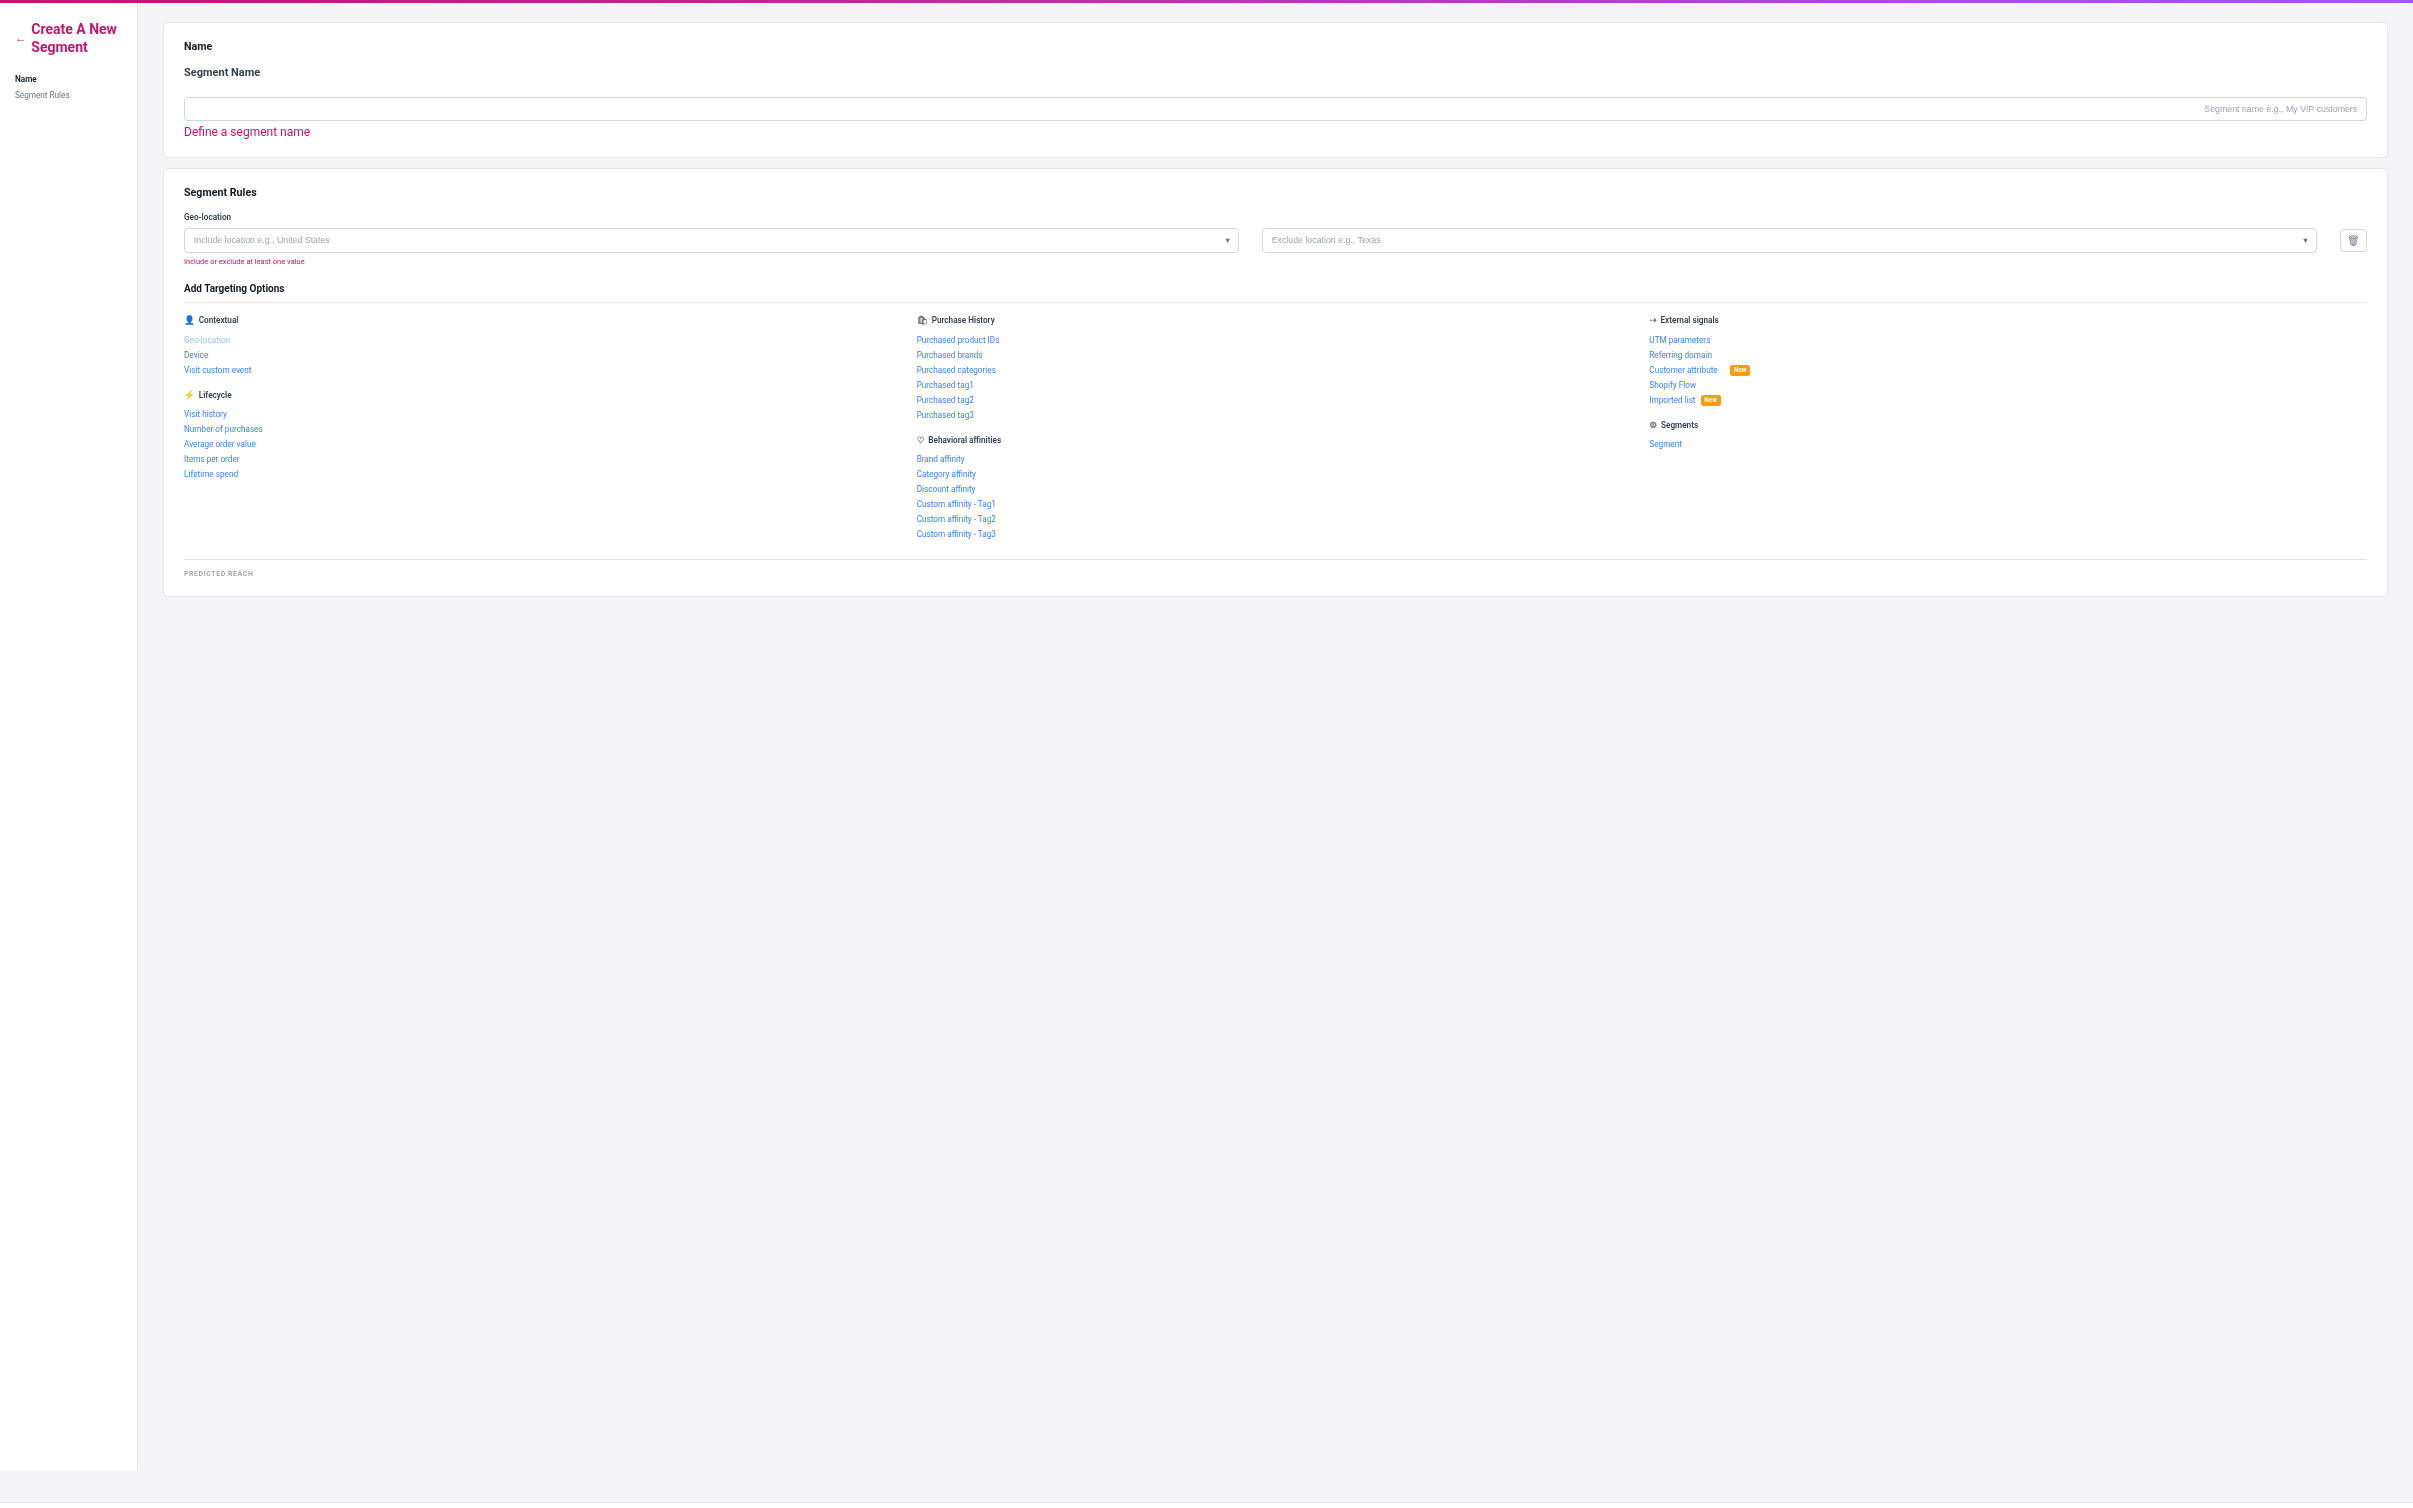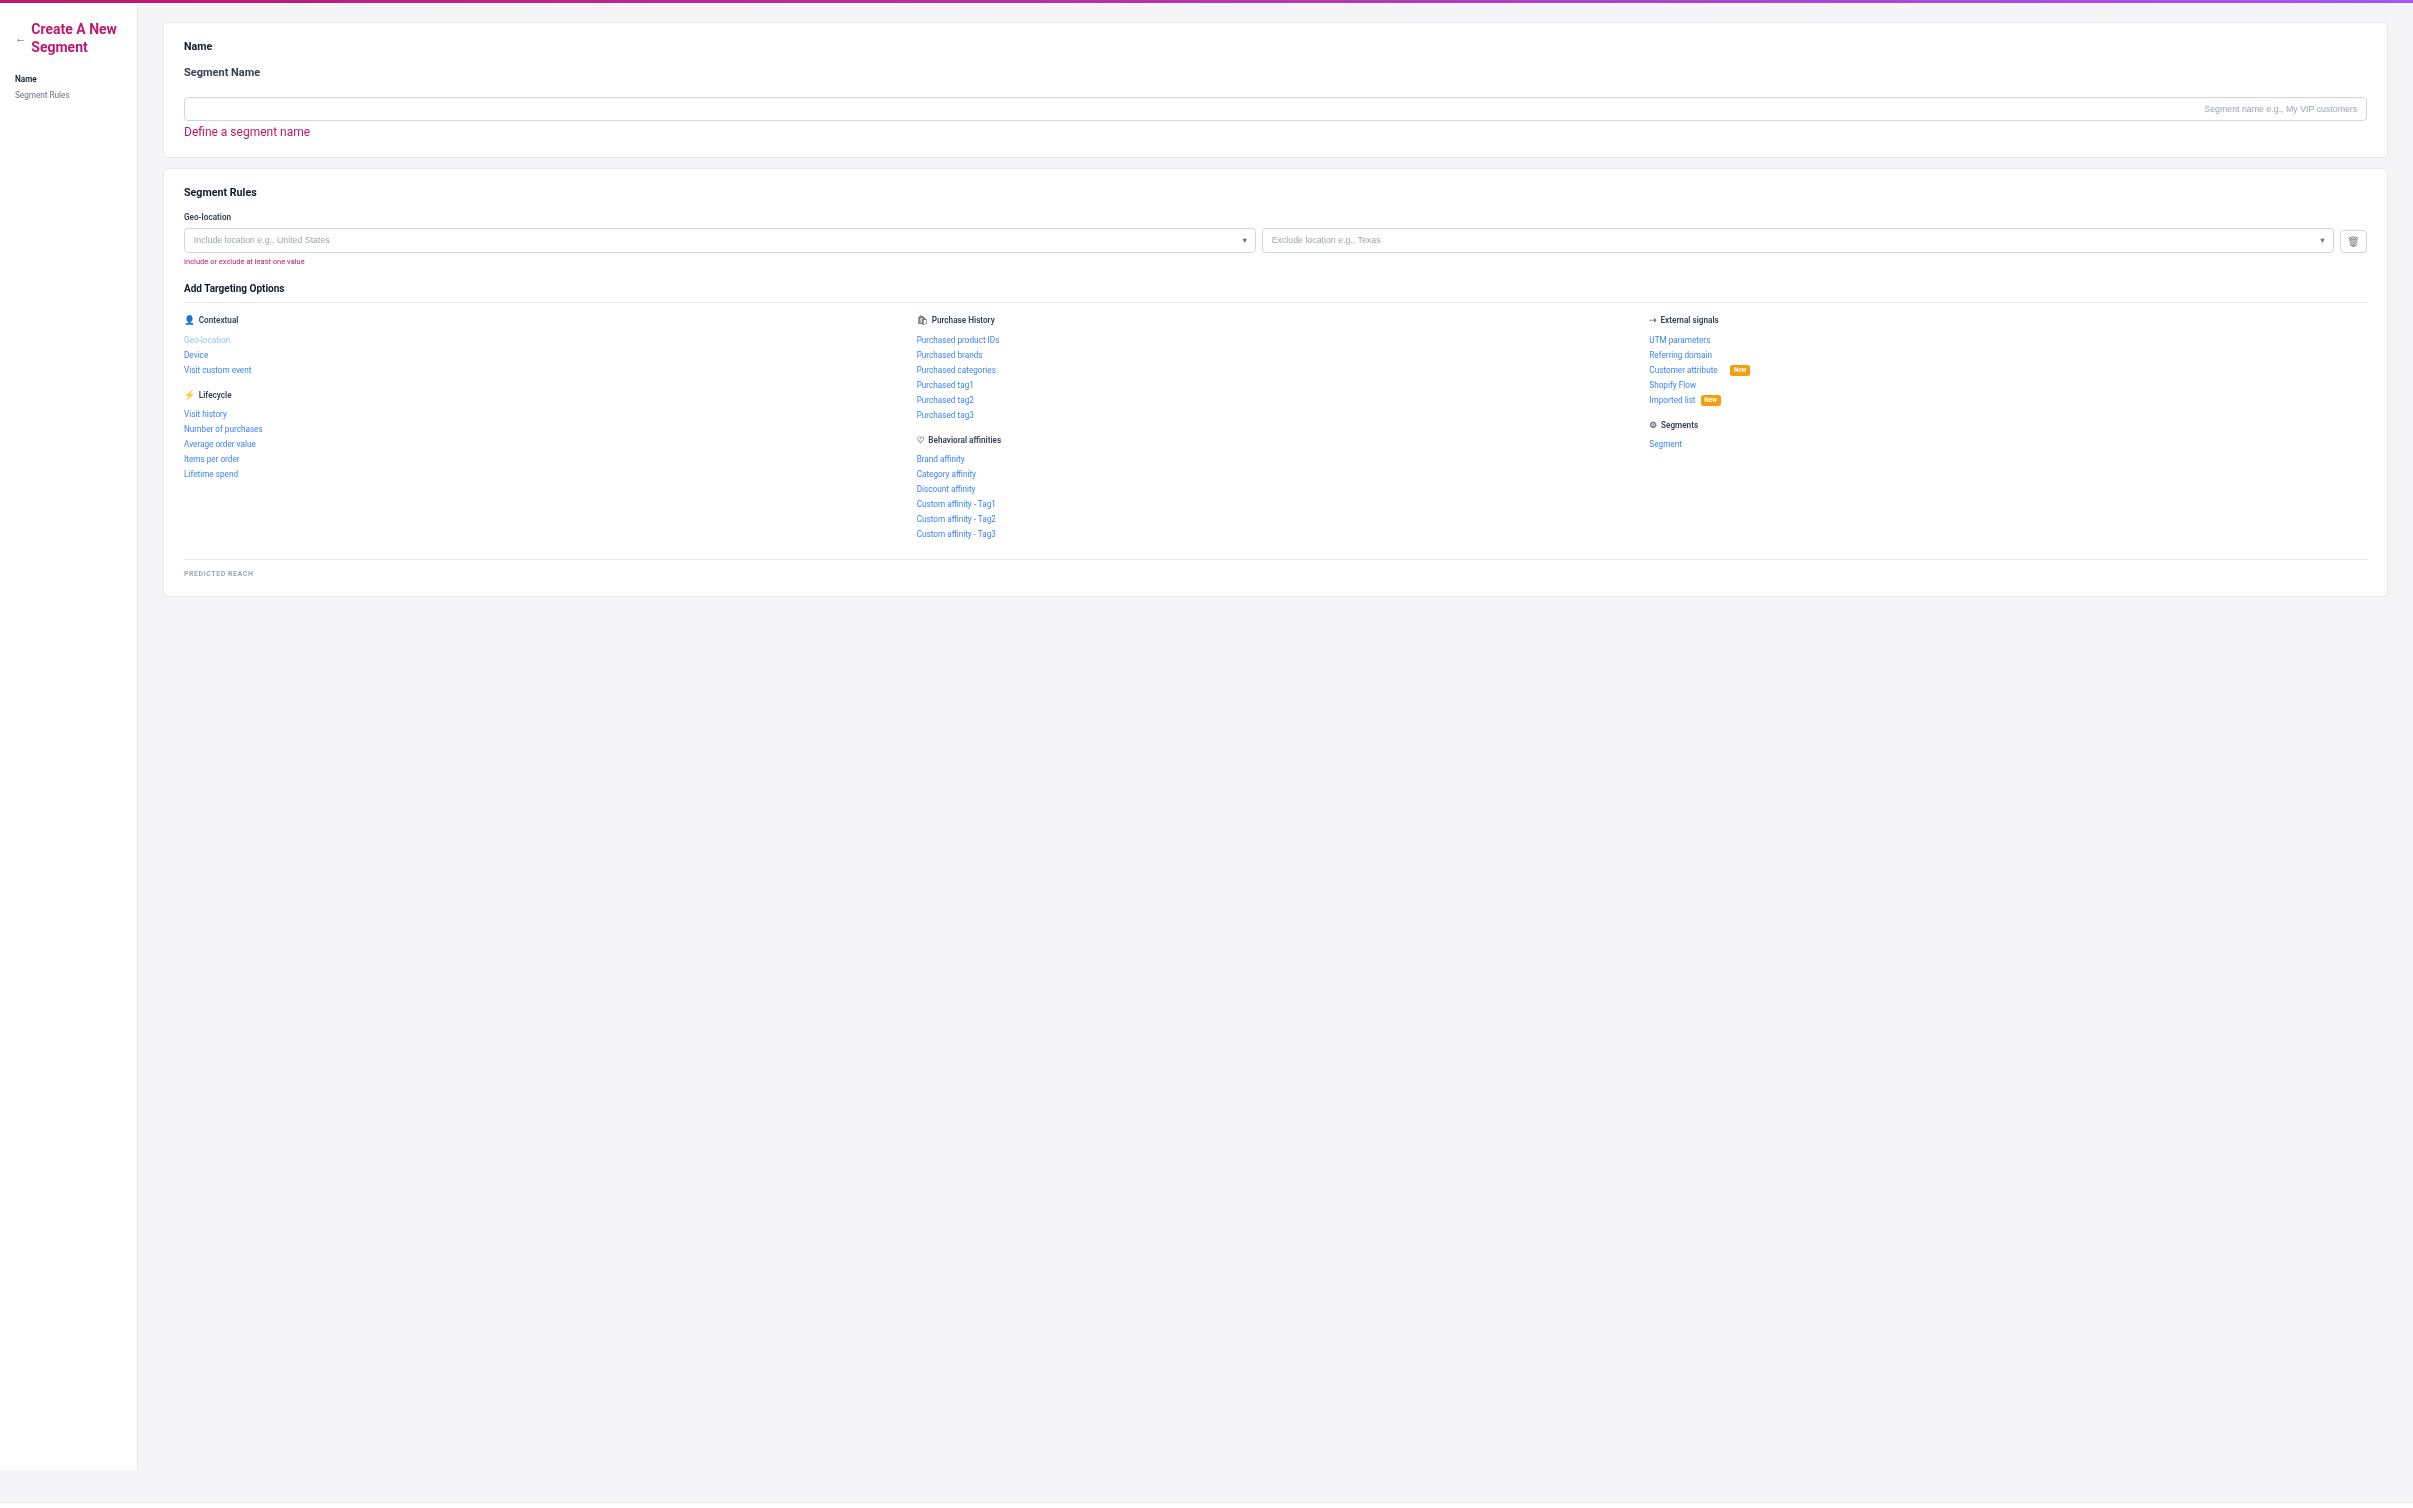--- a/index.html
+++ b/index.html
@@ -134,22 +134,22 @@
     .geo-location-label {
       font-size: 8.2px;
       font-weight: 600;
       color: #374151;
       margin-bottom: 6.3px;
       display: block;
     }
 
     .geo-row {
       display: flex;
-      align-items: flex-end;
-      gap: 6px;
+      align-items: center;
+      gap: 23px;
     }
 
     .select-wrapper {
       position: relative;
       flex: 1;
     }
 
     .select-input {
       width: 100%;
       border: 0.6px solid #d1d5db;

